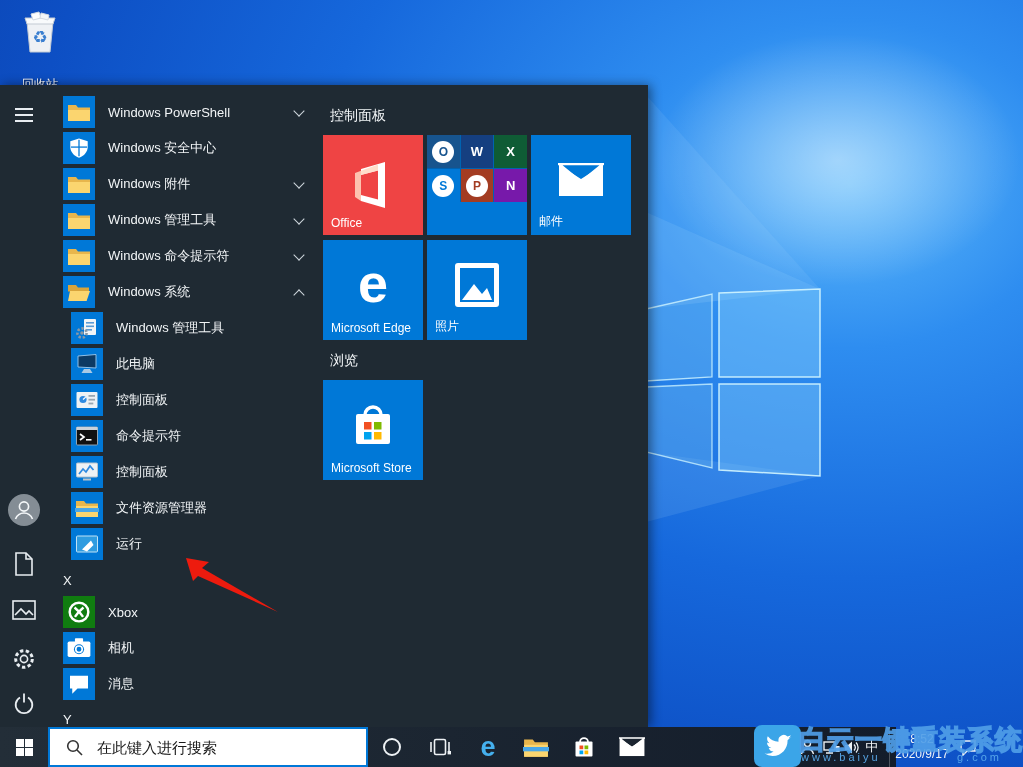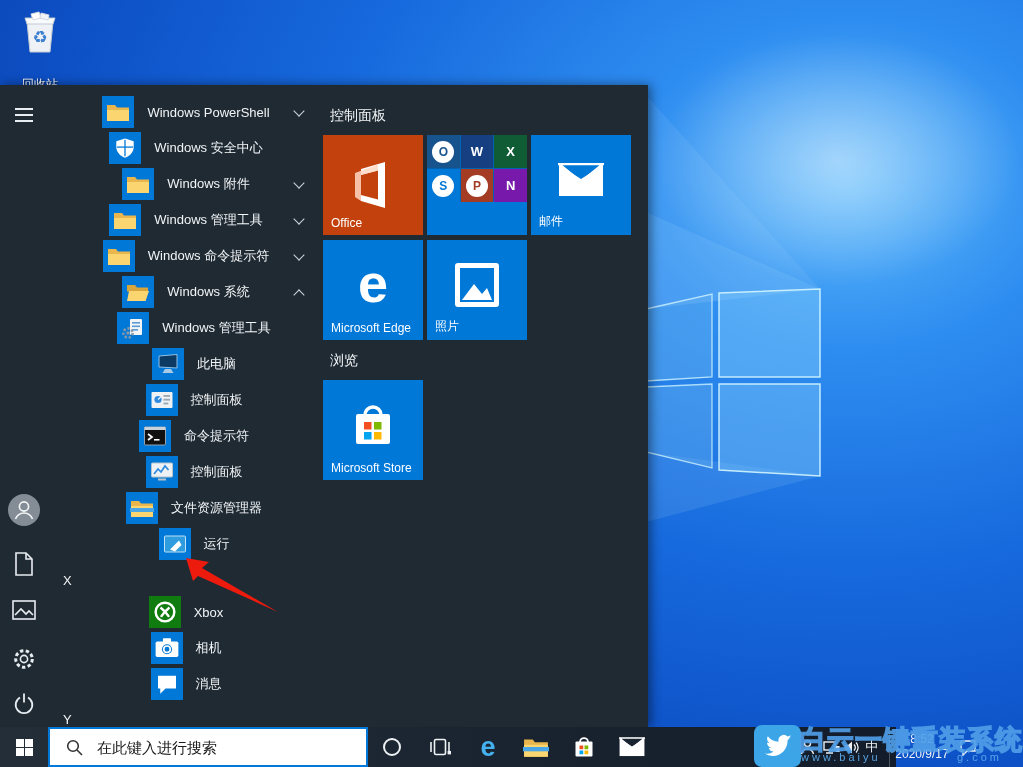--- a/index.html
+++ b/index.html
@@ -16,34 +16,34 @@
 
   
   .desktop-icon{position:absolute;left:8px;top:10px;width:64px;text-align:center;cursor:pointer;}
   .desktop-icon .di-label{margin-top:16px;font-size:12px;color:#fff;text-shadow:1px 1px 2px rgba(0,0,0,.85);}
 
   
   .start-menu{position:absolute;left:0;top:85px;width:648px;height:642px;background:#1f2a33;
               box-shadow:3px 0 10px rgba(0,0,0,.45);z-index:10;}
   .rail{position:absolute;left:0;top:0;width:48px;height:100%;}
   .rail-btn{position:absolute;left:0;width:48px;height:36px;display:flex;align-items:center;justify-content:center;cursor:pointer;}
-  .app-row{position:absolute;left:54px;width:246px;height:36px;display:flex;align-items:center;cursor:pointer;padding-left:9px;justify-content:center;}
+  .app-row{position:absolute;left:54px;width:246px;height:36px;display:flex;align-items:center;cursor:pointer;padding-left:9px;}
   .app-row .tile32{width:32px;height:32px;background:#0078d7;display:flex;align-items:center;justify-content:center;flex:0 0 32px;}
   .app-row.sub{padding-left:17px;}
   .app-row .app-label{margin-left:13px;font-size:13px;color:#f2f5f7;white-space:nowrap;}
   .chev{position:absolute;right:6px;width:7px;height:7px;border-right:1.6px solid #cfd7dd;border-bottom:1.6px solid #cfd7dd;}
   .chev.down{transform:rotate(45deg);top:13px;}
   .chev.up{transform:rotate(-135deg);top:17px;}
   .list-header{position:absolute;left:63px;font-size:13px;color:#f2f5f7;}
 
   
   .tile-header{position:absolute;font-size:14px;color:#f2f5f7;}
   .tile{position:absolute;width:100px;height:100px;background:#0078d7;cursor:pointer;overflow:hidden;}
   .tile .tile-label{position:absolute;left:8px;bottom:5px;font-size:12px;color:#fff;white-space:nowrap;}
-  .tile.office{background:#c2410c;}
+  .tile.office{background:#ef4444;}
   .tile .center-glyph{position:absolute;inset:0;display:flex;align-items:center;justify-content:center;}
   .suite-grid{position:absolute;left:0;top:0;width:100px;height:67px;display:grid;
               grid-template-columns:1fr 1fr 1fr;grid-template-rows:1fr 1fr;gap:1px;background:#0063b1;}
   .suite-cell{display:flex;align-items:center;justify-content:center;font-size:13px;font-weight:bold;color:#fff;}
   .c-outlook{background:#17548e;} .c-word{background:#153f80;} .c-excel{background:#0f5c35;}
   .c-skype{background:#0078d7;} .c-ppt{background:#a33c22;} .c-onenote{background:#7719aa;}
   .circle-badge{width:22px;height:22px;border-radius:50%;background:#fff;display:flex;align-items:center;justify-content:center;font-size:12px;font-weight:bold;}
   .edge-e{font-size:54px;font-weight:bold;color:#fff;line-height:1;margin-top:-14px;}
 
   

